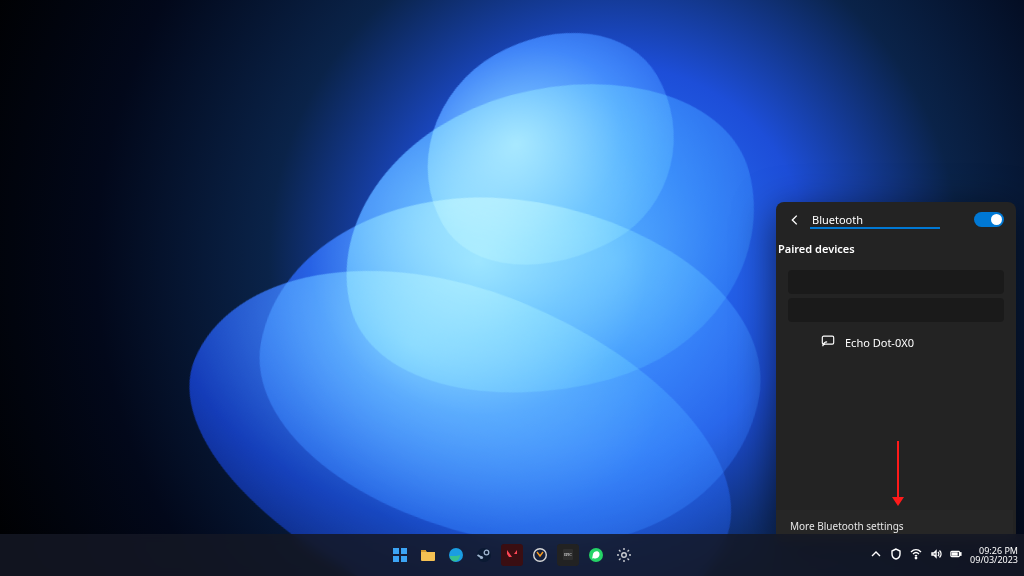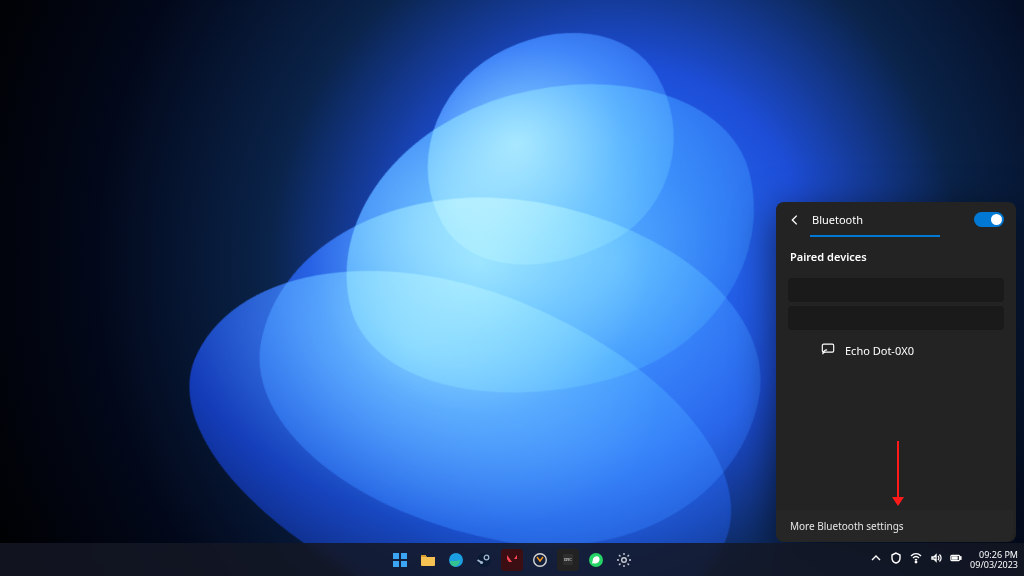--- a/index.html
+++ b/index.html
@@ -7,38 +7,38 @@
     radial-gradient(circle at 60% 45%, #3b82f6 0%, #2563eb 15%, #1d4ed8 28%, #0a2349 50%, #02081a 75%, #000 100%);
   }
   
   .petal{position:absolute;border-radius:50% 50% 45% 55%/55% 45% 55% 45%;mix-blend-mode:screen;filter:blur(0.5px);}
   .p1{left:340px;top:90px;width:420px;height:300px;background:radial-gradient(ellipse at 30% 30%,#5aa0ff 0%,#1e50d9 45%,#061642 90%);transform:rotate(-15deg);}
   .p2{left:260px;top:200px;width:500px;height:340px;background:radial-gradient(ellipse at 40% 20%,#6ab2ff 0%,#1a3fd0 40%,#030d33 95%);transform:rotate(10deg);}
   .p3{left:180px;top:290px;width:560px;height:320px;background:radial-gradient(ellipse at 35% 25%,#4b8bff 0%,#0e2aa7 50%,#010720 95%);transform:rotate(22deg);}
   .p4{left:420px;top:40px;width:260px;height:220px;background:radial-gradient(ellipse at 40% 40%,#7cbeff 0%,#2a56e6 50%,#04124d 95%);transform:rotate(-30deg);}
 
   .panel{position:absolute;right:8px;bottom:34px;width:240px;height:340px;background:#232323;border-radius:8px;box-shadow:0 10px 40px rgba(0,0,0,.6);color:#fff;font-size:11px;padding:0;}
-  .panel-head{display:flex;align-items:center;gap:10px;padding:10px 12px 8px 12px;}
+  .panel-head{display:flex;align-items:center;gap:10px;padding:10px 12px 0 12px;}
   .back{width:14px;height:14px;display:inline-block;}
   .back svg{width:14px;height:14px;fill:none;stroke:#fff;stroke-width:1.6;}
   .title{flex:1;font-size:11px;}
   .under{height:1.5px;background:#0078d4;margin:0 0 0 34px;width:130px;}
   .toggle{position:relative;width:30px;height:15px;border-radius:10px;background:#0078d4;}
   .toggle::after{content:"";position:absolute;right:2px;top:2px;width:11px;height:11px;border-radius:50%;background:#fff;}
-  .sec-title{padding:12px 14px 10px;font-weight:600;font-size:11px;}
+  .sec-title{padding:12px 2px 10px;font-weight:600;font-size:11px;}
   .dev-slot{margin:4px 12px;border-radius:4px;background:#1a1a1a;height:24px;}
   .np-row{display:flex;align-items:center;gap:10px;padding:8px 14px;margin-left:31px;}
   .cast-icon svg{width:14px;height:14px;fill:none;stroke:#fff;stroke-width:1.3;}
   .more{position:absolute;left:0;right:3px;bottom:0;padding:9px 14px;font-size:10px;color:#e6e6e6;background:#262626;border-bottom-left-radius:8px;border-bottom-right-radius:8px;}
 
   .arrow{position:absolute;right:120px;bottom:70px;display:flex;flex-direction:column;align-items:center;}
   .arrow .shaft{width:2px;height:56px;background:#ff1a1a;}
   .arrow .head{width:0;height:0;border-left:6px solid transparent;border-right:6px solid transparent;border-top:9px solid #ff1a1a;}
 
-  .taskbar{position:absolute;left:0;right:0;bottom:0;height:33px;background:rgba(20,24,36,.85);backdrop-filter:blur(6px);display:flex;align-items:center;}
+  .taskbar{position:absolute;left:0;right:0;bottom:0;height:42px;background:rgba(20,24,36,.85);backdrop-filter:blur(6px);display:flex;align-items:center;}
   .tb-center{position:absolute;left:50%;transform:translateX(-50%);display:flex;gap:6px;align-items:center;}
   .tb-icon{width:22px;height:22px;border-radius:3px;display:flex;align-items:center;justify-content:center;}
   .tb-icon svg{width:16px;height:16px;}
   .tray{position:absolute;right:6px;display:flex;align-items:center;gap:8px;color:#fff;font-size:9px;}
   .tray svg{width:12px;height:12px;fill:none;stroke:#fff;stroke-width:1.4;}
   .clock{text-align:right;line-height:1.05;font-size:9px;}
 </style>
 </head>
 <body>
 

